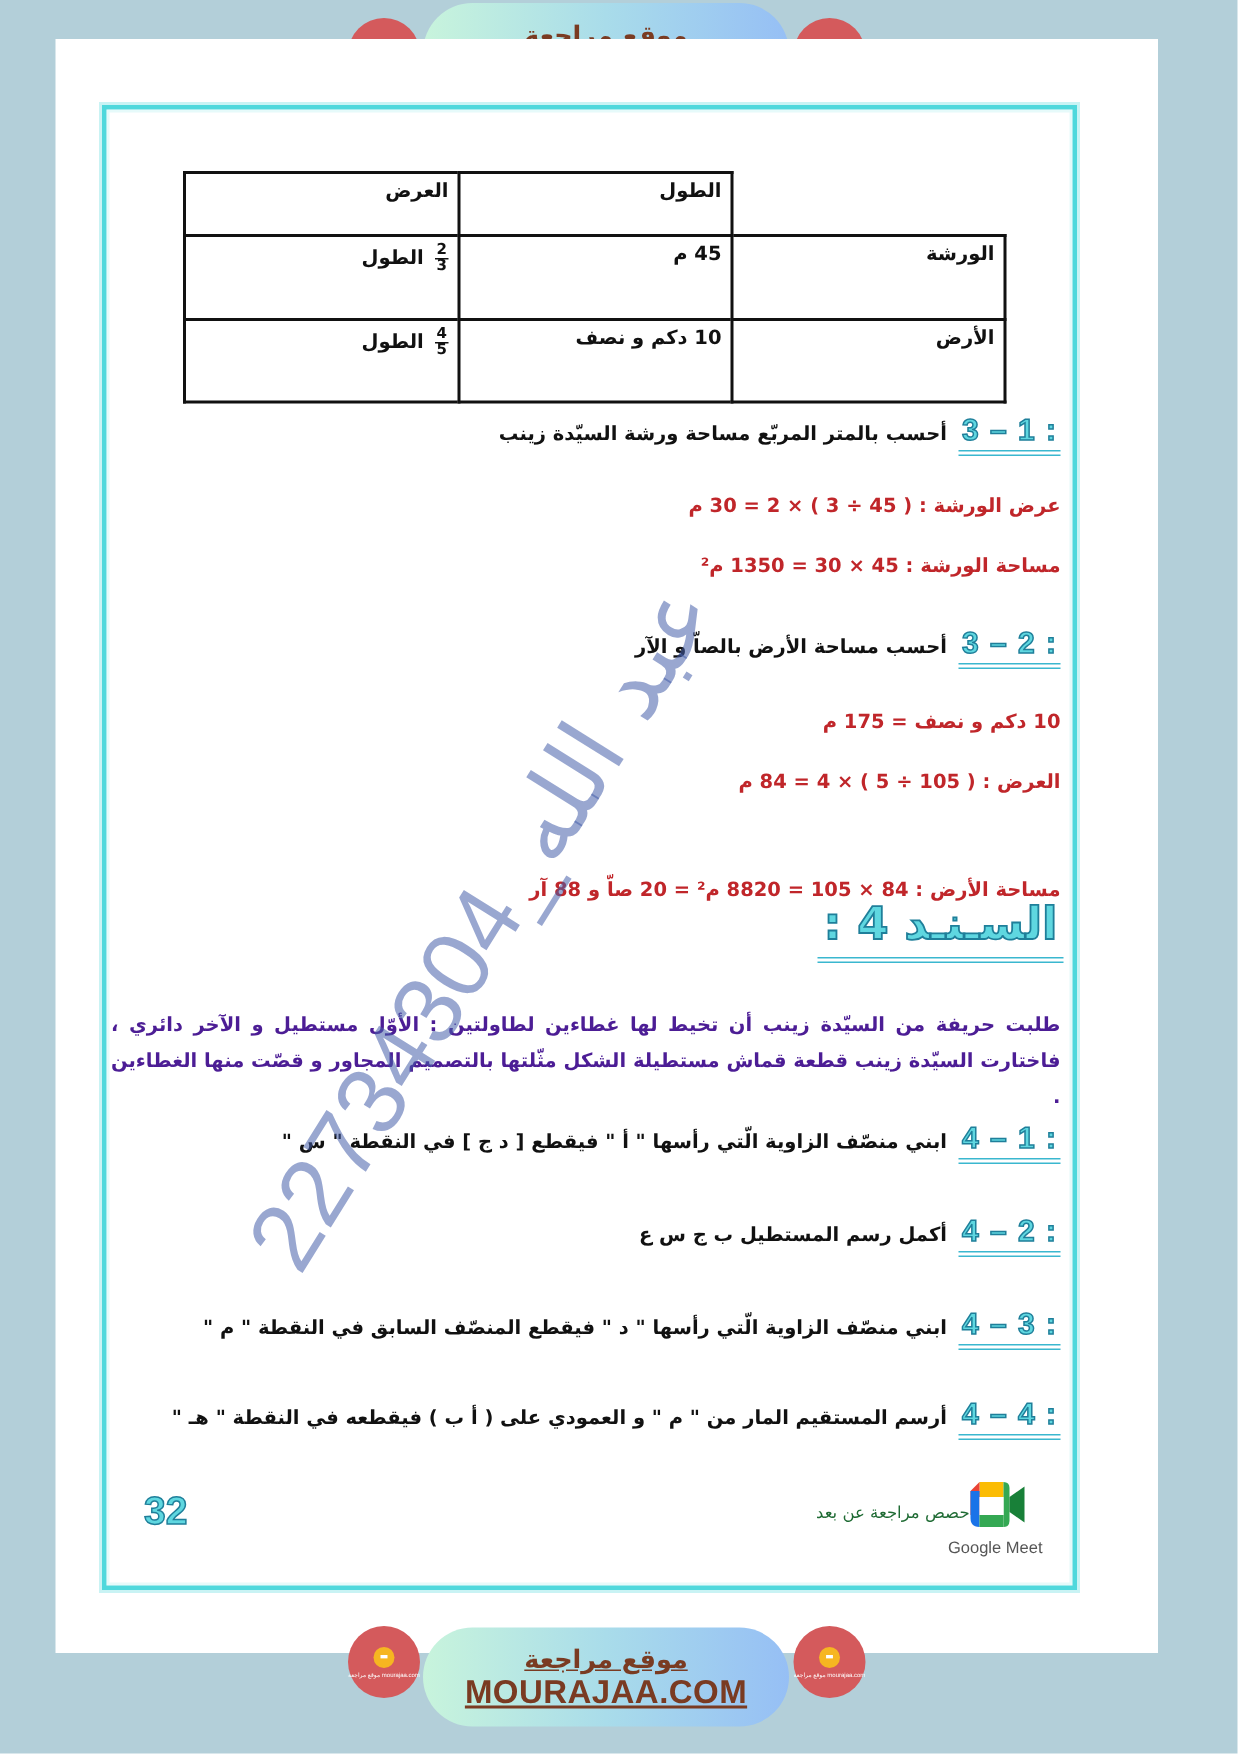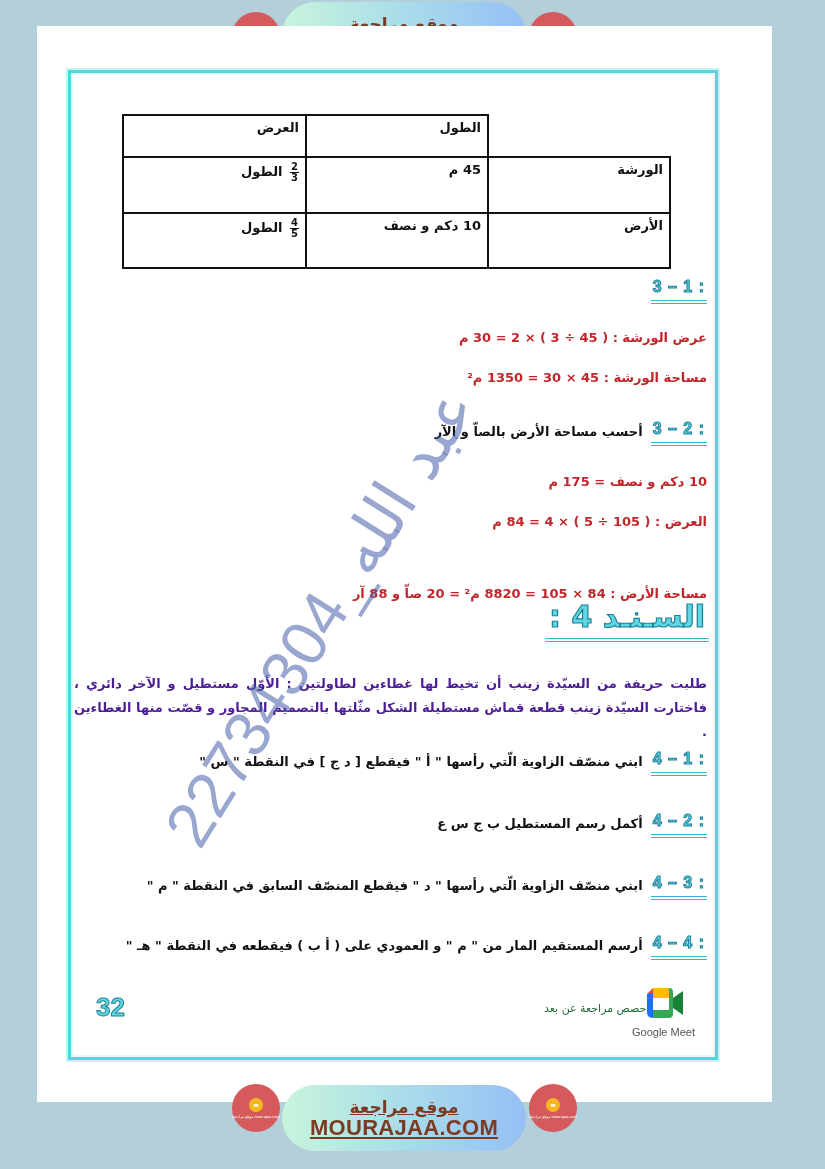--- a/index.html
+++ b/index.html
@@ -41,21 +41,21 @@
     border:2px solid #111; font-size:13px; font-weight:bold; color:#111;
     vertical-align:top; text-align:right; padding:4px 6px;
   }
   .data-table td.blank { border:none; }
   .frac { display:inline-flex; flex-direction:column; align-items:center; font-size:10px; line-height:10px; vertical-align:middle; margin-left:3px; }
   .frac .num { border-bottom:1px solid #111; padding:0 1px; }
 
   
   .q { position:absolute; right:118px; direction:rtl; display:flex; align-items:center; }
   .q-label {
-    font-family:"Liberation Sans", sans-serif; font-weight:bold; font-size:16px;
+    font-family:"Liberation Sans", sans-serif; font-weight:bold; font-size:20px;
     color:#5fd7e0; -webkit-text-stroke:1px #1f7f9a;
     border-bottom:4px double #3ab7cf; padding:0 2px; line-height:26px; margin-left:8px;
     direction:ltr; letter-spacing:1px;
   }
   .q-text { font-size:13px; font-weight:bold; color:#111; white-space:nowrap; }
   .ans { position:absolute; right:118px; direction:rtl; font-size:13px; font-weight:bold; color:#c0262a; white-space:nowrap; }
 
   .sanad {
     position:absolute; right:116px; top:598px; direction:rtl;
     font-size:30px; font-weight:bold; color:#5fd7e0; -webkit-text-stroke:1.2px #1f7f9a;
@@ -125,20 +125,21 @@
             <span>5</span>
           </span>
       <span>الطول</span>
     </td>
   </tr>
 </tbody>
   </table>
 
 <div class="q" style="top:274px;">
   <span class="q-label">3 – 1 :</span>
+  <span class="q-text">أحسب بالمتر المربّع مساحة ورشة السيّدة زينب</span>
 </div>
 <div class="ans" style="top:330px;">عرض الورشة : ( 45 ÷ 3 ) × 2 = 30 م</div>
 <div class="ans" style="top:370px;">مساحة الورشة : 45 × 30 = 1350 م²</div>
 
 <div class="q" style="top:416px;">
   <span class="q-label">3 – 2 :</span>
   <span class="q-text">أحسب مساحة الأرض بالصاّ و الآر</span>
 </div>
 <div class="ans" style="top:474px;">10 دكم و نصف = 175 م</div>
 <div class="ans" style="top:514px;">العرض : ( 105 ÷ 5 ) × 4 = 84 م</div>

